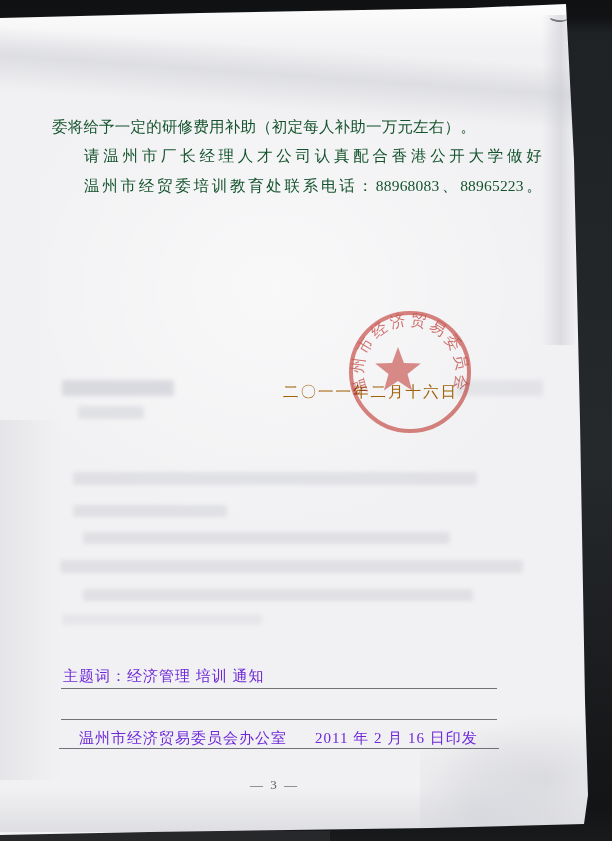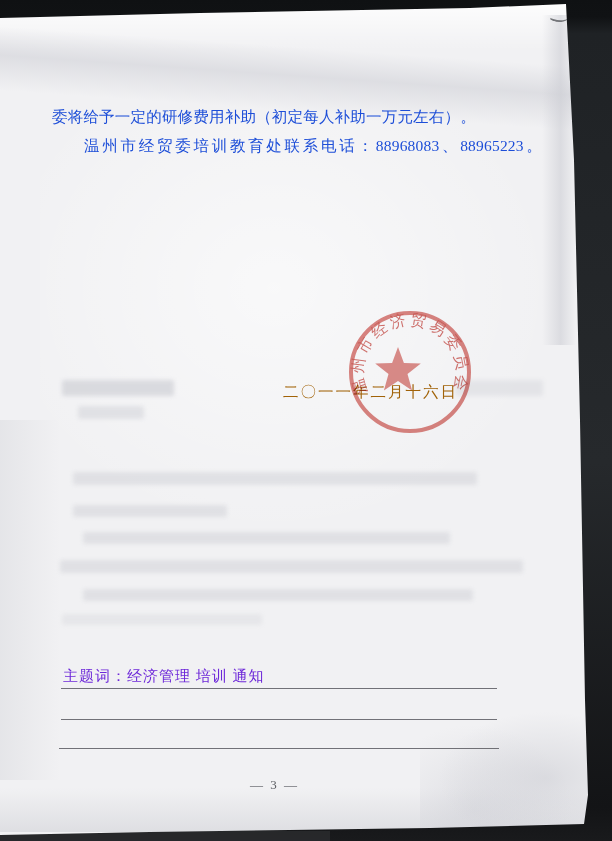--- a/index.html
+++ b/index.html
@@ -38,22 +38,22 @@
   .g-a1 { left:62px;  top:380px; width:112px; height:16px; background:#cfd0d6; opacity:.7; }
   .g-a2 { left:78px;  top:406px; width:66px;  height:13px; }
   .g-a3 { left:455px; top:380px; width:88px;  height:16px; opacity:.5; }
   .g-b  { left:73px;  top:472px; width:404px; height:13px; }
   .g-c  { left:73px;  top:505px; width:154px; height:12px; }
   .g-d  { left:83px;  top:532px; width:367px; height:12px; }
   .g-e  { left:60px;  top:560px; width:463px; height:13px; }
   .g-f  { left:83px;  top:589px; width:390px; height:12px; }
   .g-g  { left:62px;  top:614px; width:200px; height:11px; opacity:.4; }
   
-  .body-text { position:absolute; left:52px; top:102px; width:490px;
-    font-size:15.5px; line-height:29.3px; color:#1d4ed8; letter-spacing:.2px; }
+  .body-text { position:absolute; left:52px; top:112px; width:490px;
+    font-size:15.5px; line-height:29.3px; color:#14532d; letter-spacing:.2px; }
   .body-text .jline { text-align:justify; text-align-last:justify; }
   .body-text .indent { padding-left:32px; }
   
   .doc-date { position:absolute; left:283px; top:382px; font-size:15.5px;
     letter-spacing:2px; color:#a16207; white-space:nowrap; }
   
   .seal { position:absolute; left:342px; top:304px; width:140px; height:140px;
     mix-blend-mode:multiply; opacity:.9; filter:blur(.3px); }
   
   .f-row { position:absolute; color:#6d28d9; font-size:15px; letter-spacing:1px; white-space:nowrap; }
@@ -91,20 +91,21 @@
     <div class="ghost g-a3"></div>
     <div class="ghost g-b"></div>
     <div class="ghost g-c"></div>
     <div class="ghost g-d"></div>
     <div class="ghost g-e"></div>
     <div class="ghost g-f"></div>
     <div class="ghost g-g"></div>
 
     <div class="body-text">
       <div class="line">委将给予一定的研修费用补助（初定每人补助一万元左右）。</div>
+      <div class="jline indent">请温州市厂长经理人才公司认真配合香港公开大学做好</div>
       <div class="jline indent">温州市经贸委培训教育处联系电话：88968083、88965223。</div>
     </div>
 
     <div class="doc-date">二〇一一年二月十六日</div>
 
     <svg class="seal" viewBox="0 0 140 140">
       <circle cx="68" cy="68" r="59" fill="none" stroke="#d0524c" stroke-width="4" opacity="0.78"></circle>
       <polygon points="56,43 61.9,58.9 78.8,59.6 65.5,70.1 70.1,86.4 56,77 41.9,86.4 46.5,70.1 33.2,59.6 50.1,58.9" fill="#d0524c" opacity="0.72"></polygon>
       <path id="sealArc" d="M 25.4 87.9 A 47 47 0 1 1 110.6 87.9" fill="none"></path>
       <text font-size="15.5" fill="#ca4a44" opacity="0.85">
@@ -112,18 +113,21 @@
       </text>
     </svg>
 
     <div class="f-row f-row1">
       <span>主题词：</span><span>经济管理  培训  通知</span>
     </div>
     <div class="f-line f-line1"></div>
 
     <div class="f-line f-line2"></div>
 
+    <div class="f-row f-row3">
+      <span>温州市经济贸易委员会办公室</span><span class="f-gap"></span><span>2011 年 2 月 16 日印发</span>
+    </div>
     <div class="f-line f-line3"></div>
 
     <div class="page-num">— 3 —</div>
 
   </div>
 </div>
 
 </body></html>

